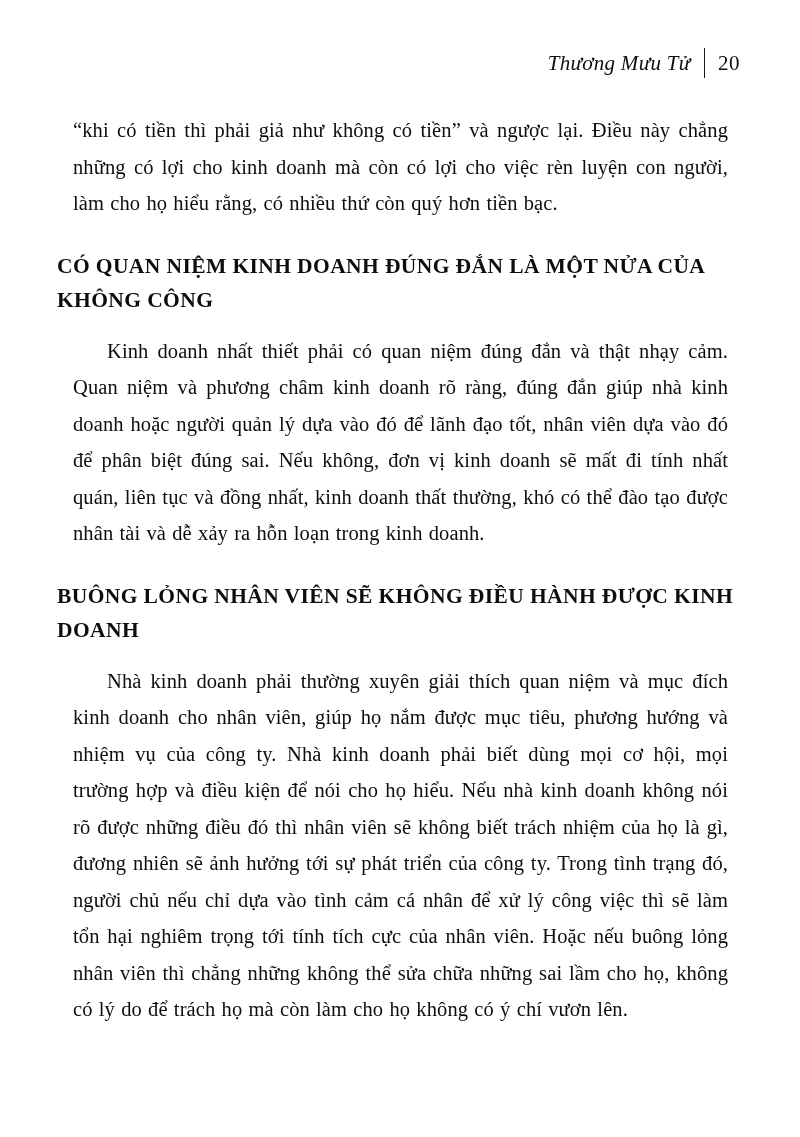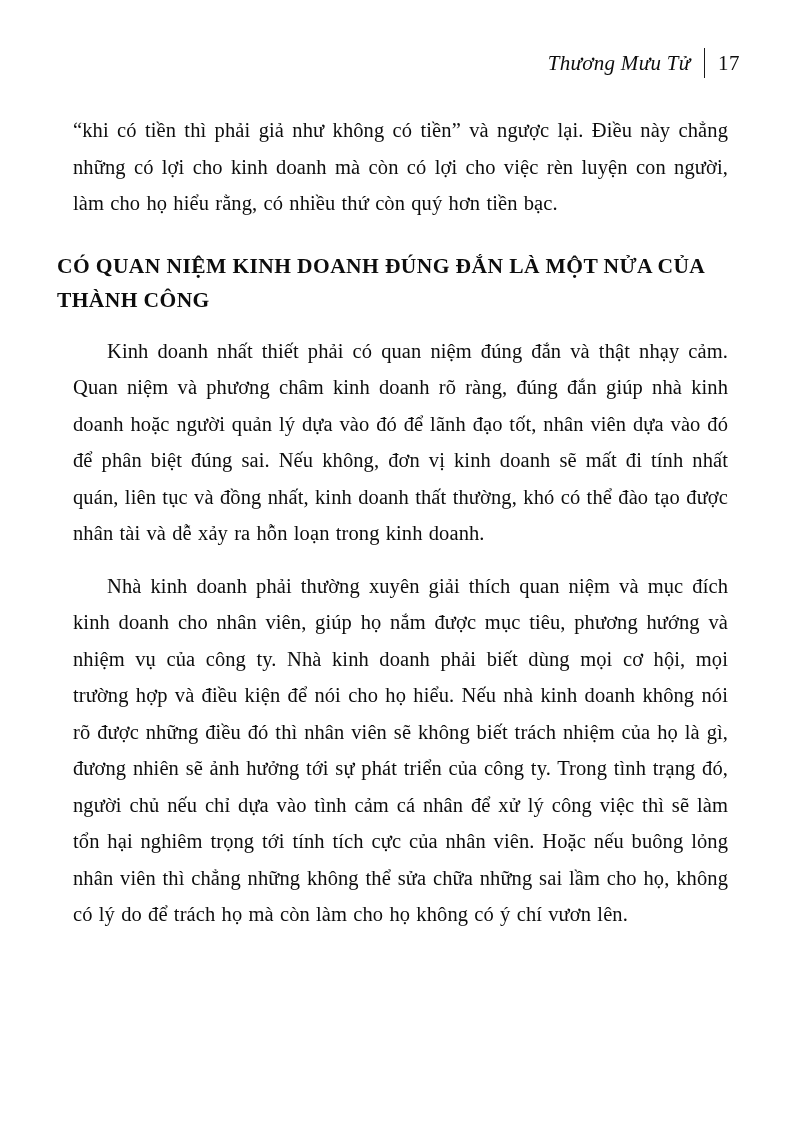--- a/index.html
+++ b/index.html
@@ -66,25 +66,26 @@
   }
 </style>
 </head>
 <body>
 
 <div class="page">
 
   <header class="page-header">
     <span class="book-title">Thương Mưu Tử</span>
     <span class="header-separator"></span>
-    <span class="page-number">17</span>
+    <span class="page-number">20</span>
   </header>
 
   <p class="body-text no-indent">“khi có tiền thì phải giả như không có tiền” và ngược lại. Điều này chẳng những có lợi cho kinh doanh mà còn có lợi cho việc rèn luyện con người, làm cho họ hiểu rằng, có nhiều thứ còn quý hơn tiền bạc.</p>
 
-  <h2 class="section-heading">CÓ QUAN NIỆM KINH DOANH ĐÚNG ĐẮN LÀ MỘT NỬA CỦA THÀNH CÔNG</h2>
+  <h2 class="section-heading">CÓ QUAN NIỆM KINH DOANH ĐÚNG ĐẮN LÀ MỘT NỬA CỦA KHÔNG CÔNG</h2>
 
   <p class="body-text">Kinh doanh nhất thiết phải có quan niệm đúng đắn và thật nhạy cảm. Quan niệm và phương châm kinh doanh rõ ràng, đúng đắn giúp nhà kinh doanh hoặc người quản lý dựa vào đó để lãnh đạo tốt, nhân viên dựa vào đó để phân biệt đúng sai. Nếu không, đơn vị kinh doanh sẽ mất đi tính nhất quán, liên tục và đồng nhất, kinh doanh thất thường, khó có thể đào tạo được nhân tài và dễ xảy ra hỗn loạn trong kinh doanh.</p>
 
+  <h2 class="section-heading">BUÔNG LỎNG NHÂN VIÊN SẼ KHÔNG ĐIỀU HÀNH ĐƯỢC KINH DOANH</h2>
 
   <p class="body-text">Nhà kinh doanh phải thường xuyên giải thích quan niệm và mục đích kinh doanh cho nhân viên, giúp họ nắm được mục tiêu, phương hướng và nhiệm vụ của công ty. Nhà kinh doanh phải biết dùng mọi cơ hội, mọi trường hợp và điều kiện để nói cho họ hiểu. Nếu nhà kinh doanh không nói rõ được những điều đó thì nhân viên sẽ không biết trách nhiệm của họ là gì, đương nhiên sẽ ảnh hưởng tới sự phát triển của công ty. Trong tình trạng đó, người chủ nếu chỉ dựa vào tình cảm cá nhân để xử lý công việc thì sẽ làm tổn hại nghiêm trọng tới tính tích cực của nhân viên. Hoặc nếu buông lỏng nhân viên thì chẳng những không thể sửa chữa những sai lầm cho họ, không có lý do để trách họ mà còn làm cho họ không có ý chí vươn lên.</p>
 
 </div>
 
 </body></html>

